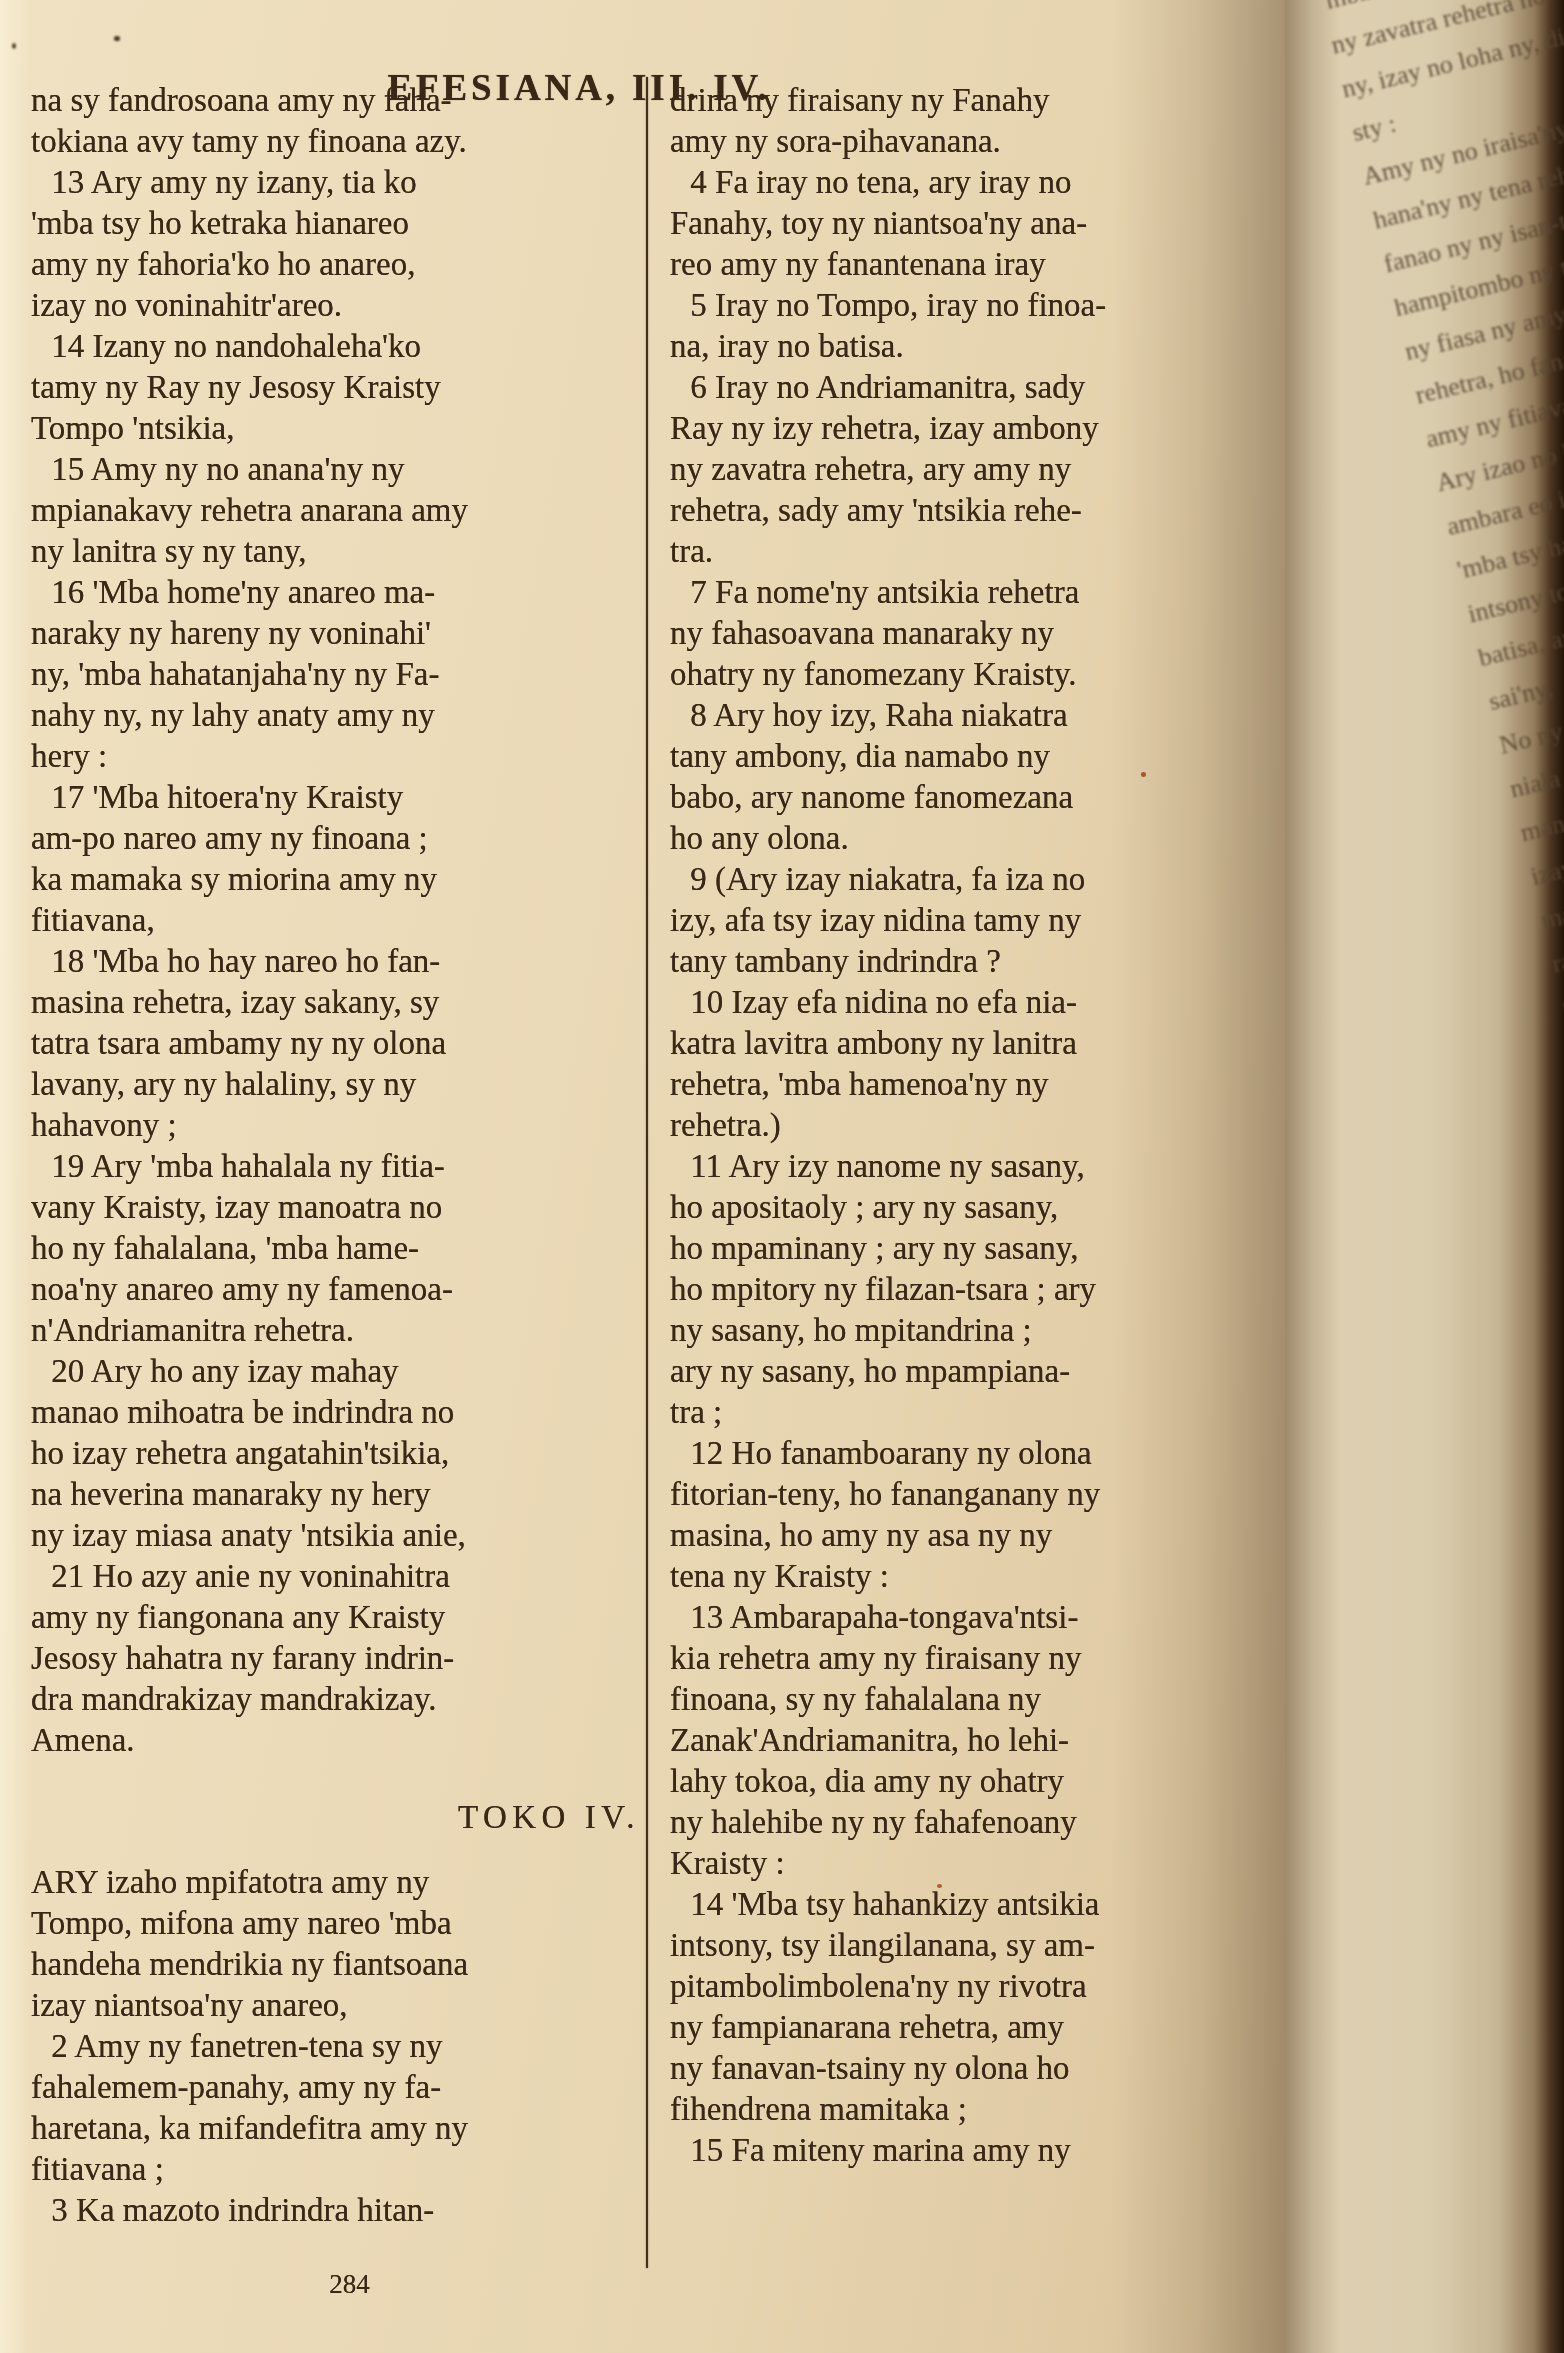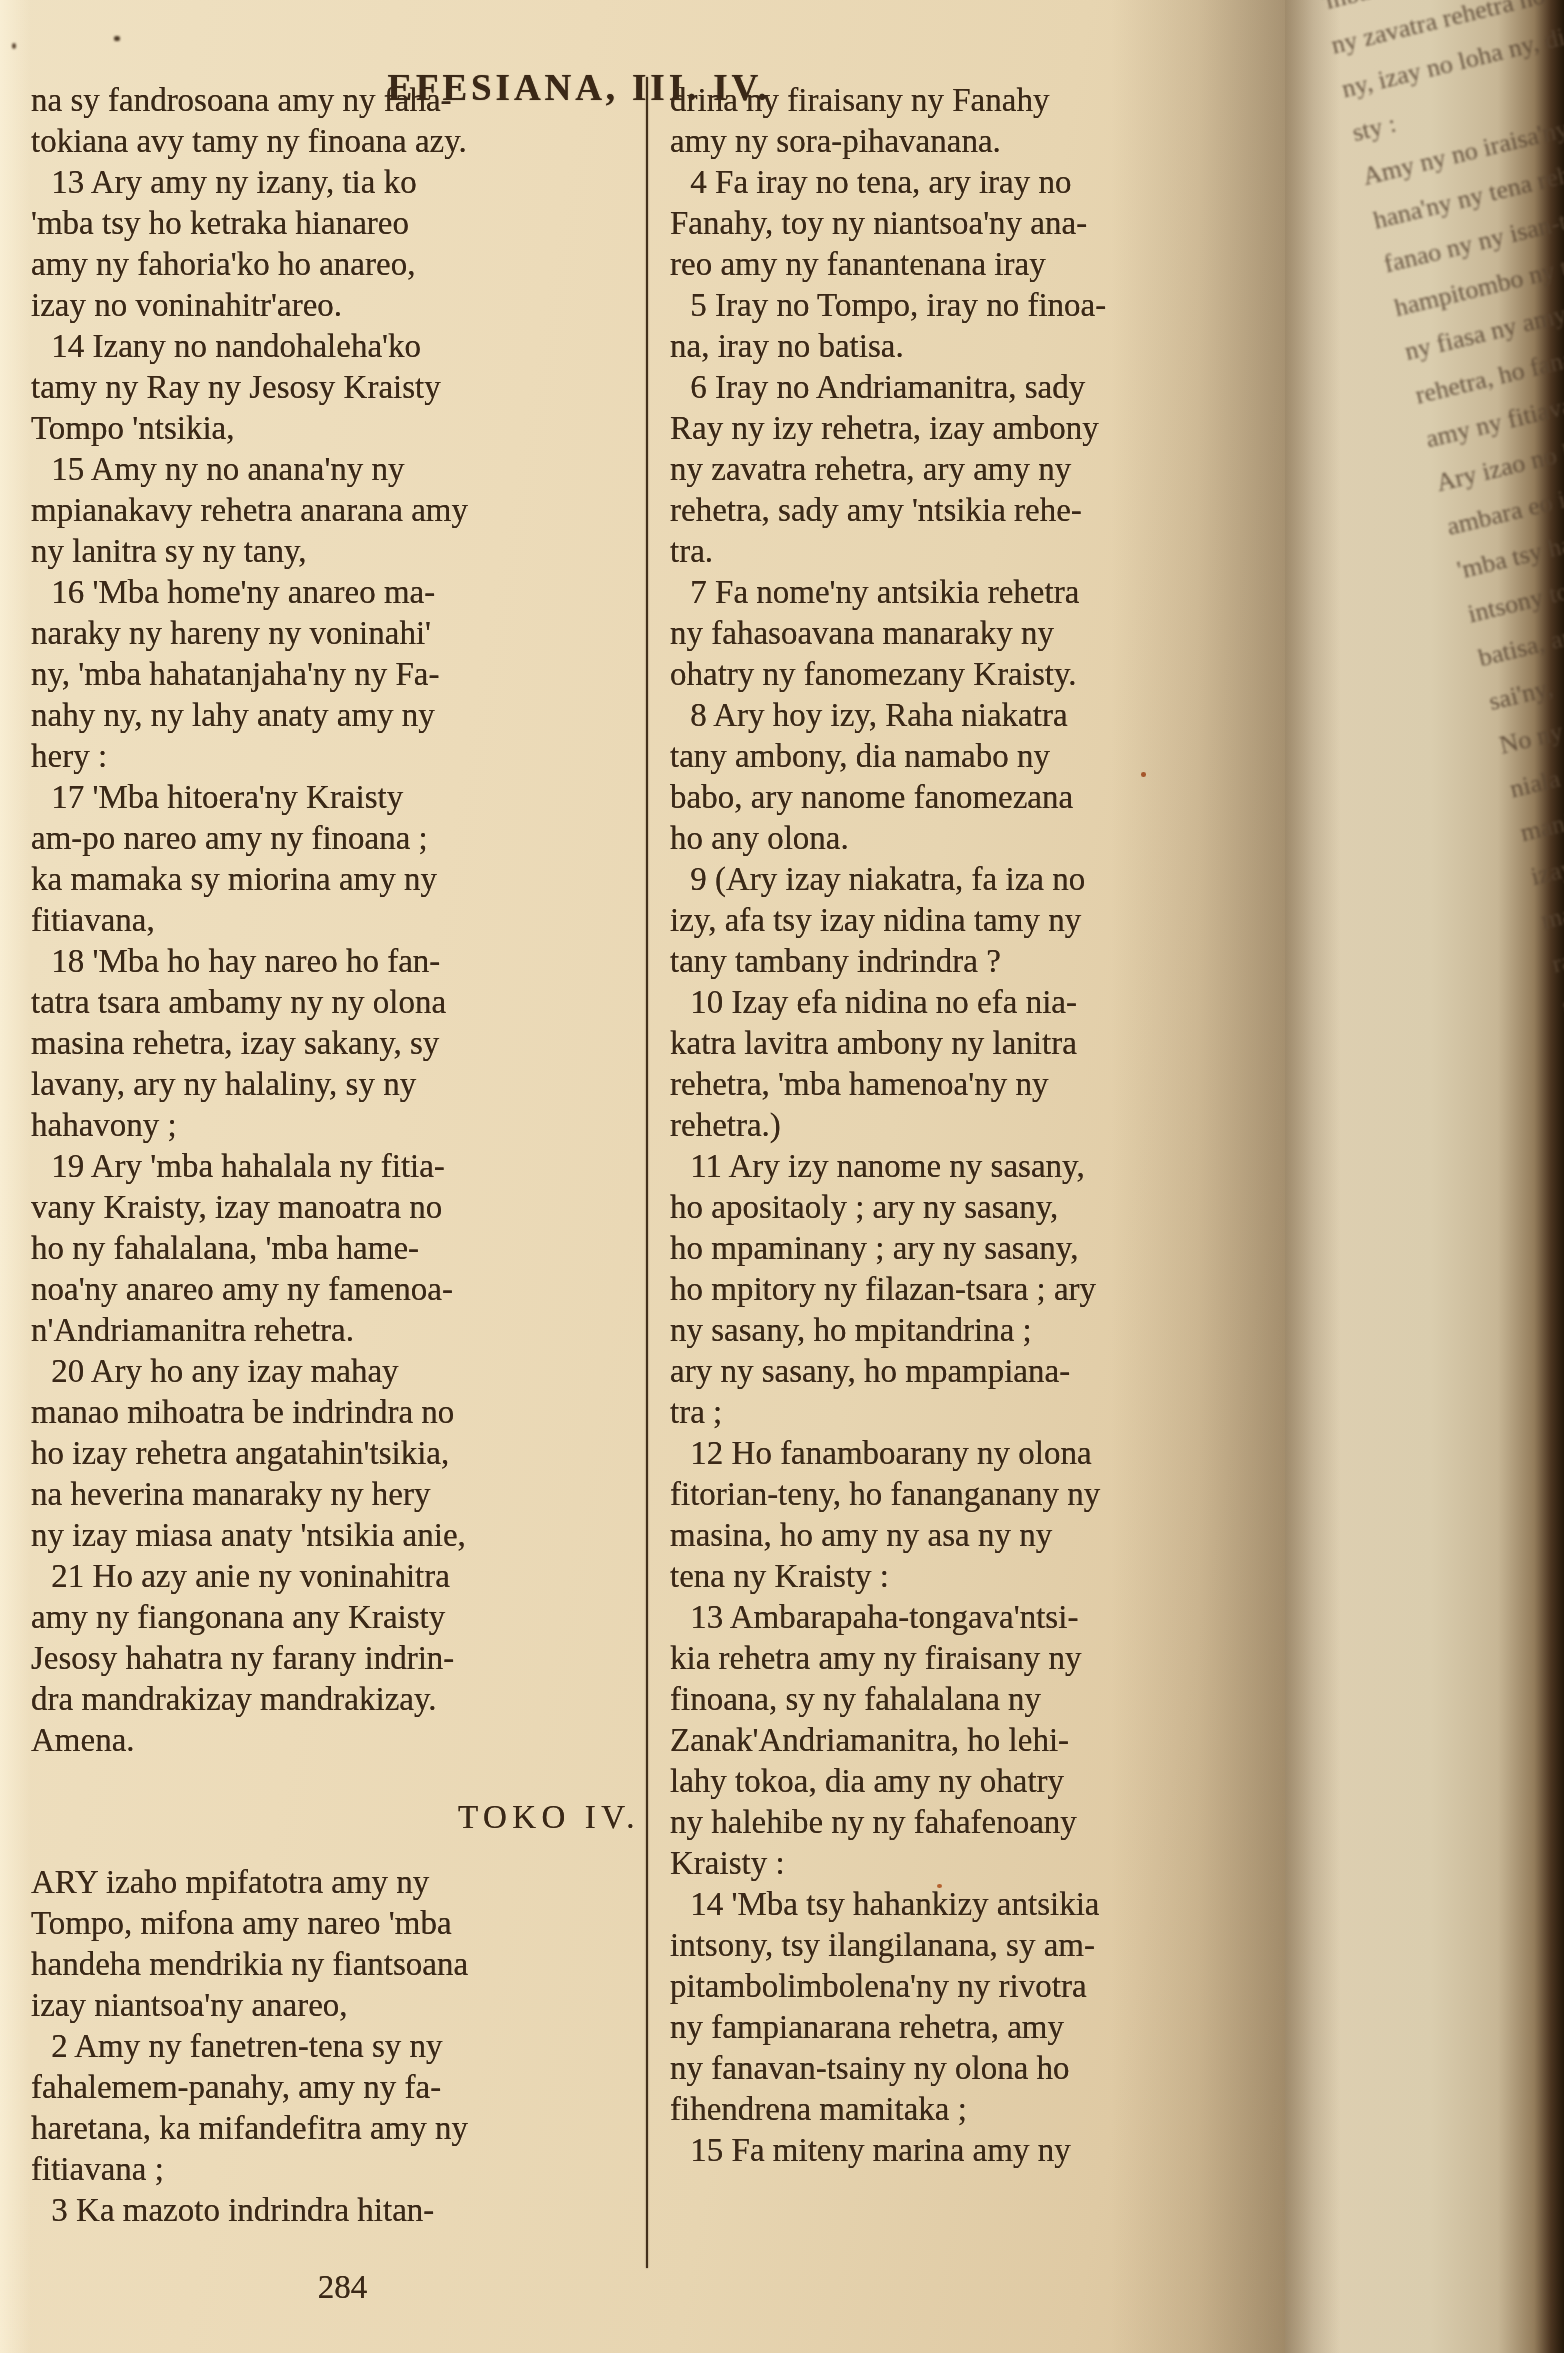--- a/index.html
+++ b/index.html
@@ -25,22 +25,22 @@
   #col-right{left:670px;width:604px;}
   .tline{min-height:41px;}
   .tline.verse-start{text-indent:20.3px;}
   .chapter-heading{
     text-align:right;font-weight:normal;letter-spacing:5.5px;
     margin:36px 0 23.5px 0;font-size:33px;
   }
   .column-divider{position:absolute;left:646px;top:77px;width:2.3px;height:2191px;
     background:#43301c;box-shadow:0 0 1.6px rgba(67,48,28,.7);}
   .page-number{
-    position:absolute;top:2269px;left:38px;width:609px;text-align:center;
-    font-size:33px;text-shadow:0 0 0.5px rgba(58,40,23,.85);
+    position:absolute;top:2269px;left:45px;width:609px;text-align:center;
+    font-size:27px;text-shadow:0 0 0.5px rgba(58,40,23,.85);
   }
   .gutter-shadow{position:absolute;left:1111px;top:0;width:174px;height:100%;
     background:linear-gradient(90deg,rgba(0,0,0,0) 0%,rgba(95,68,37,.16) 50%,rgba(70,48,24,.38) 100%);}
   .facing-edge{
     position:absolute;left:1285px;top:0;width:280px;height:2354px;overflow:hidden;
     background:linear-gradient(90deg,#cdbc9b 0%,#decfb1 10%,#dacdae 52%,#c7b695 76%,#937c5b 89%,#4a3420 95%,#1e1306 100%);
   }
   .facing-edge::before{content:"";position:absolute;left:0;top:0;width:55px;height:100%;
     background:linear-gradient(90deg,rgba(83,58,31,.38),rgba(83,58,31,0));}
   .facing-text{
@@ -83,22 +83,22 @@
         <div class="tline verse-start"><span>16 'Mba home'ny anareo ma-</span></div>
         <div class="tline"><span>naraky ny hareny ny voninahi'</span></div>
         <div class="tline"><span>ny, 'mba hahatanjaha'ny ny Fa-</span></div>
         <div class="tline"><span>nahy ny, ny lahy anaty amy ny</span></div>
         <div class="tline"><span>hery :</span></div>
         <div class="tline verse-start"><span>17 'Mba hitoera'ny Kraisty</span></div>
         <div class="tline"><span>am-po nareo amy ny finoana ;</span></div>
         <div class="tline"><span>ka mamaka sy miorina amy ny</span></div>
         <div class="tline"><span>fitiavana,</span></div>
         <div class="tline verse-start"><span>18 'Mba ho hay nareo ho fan-</span></div>
+        <div class="tline"><span>masina rehetra, izay sakany, sy</span></div>
         <div class="tline"><span>tatra tsara ambamy ny ny olona</span></div>
-        <div class="tline"><span>masina rehetra, izay sakany, sy</span></div>
         <div class="tline"><span>lavany, ary ny halaliny, sy ny</span></div>
         <div class="tline"><span>hahavony ;</span></div>
         <div class="tline verse-start"><span>19 Ary 'mba hahalala ny fitia-</span></div>
         <div class="tline"><span>vany Kraisty, izay manoatra no</span></div>
         <div class="tline"><span>ho ny fahalalana, 'mba hame-</span></div>
         <div class="tline"><span>noa'ny anareo amy ny famenoa-</span></div>
         <div class="tline"><span>n'Andriamanitra rehetra.</span></div>
         <div class="tline verse-start"><span>20 Ary ho any izay mahay</span></div>
         <div class="tline"><span>manao mihoatra be indrindra no</span></div>
         <div class="tline"><span>ho izay rehetra angatahin'tsikia,</span></div>

